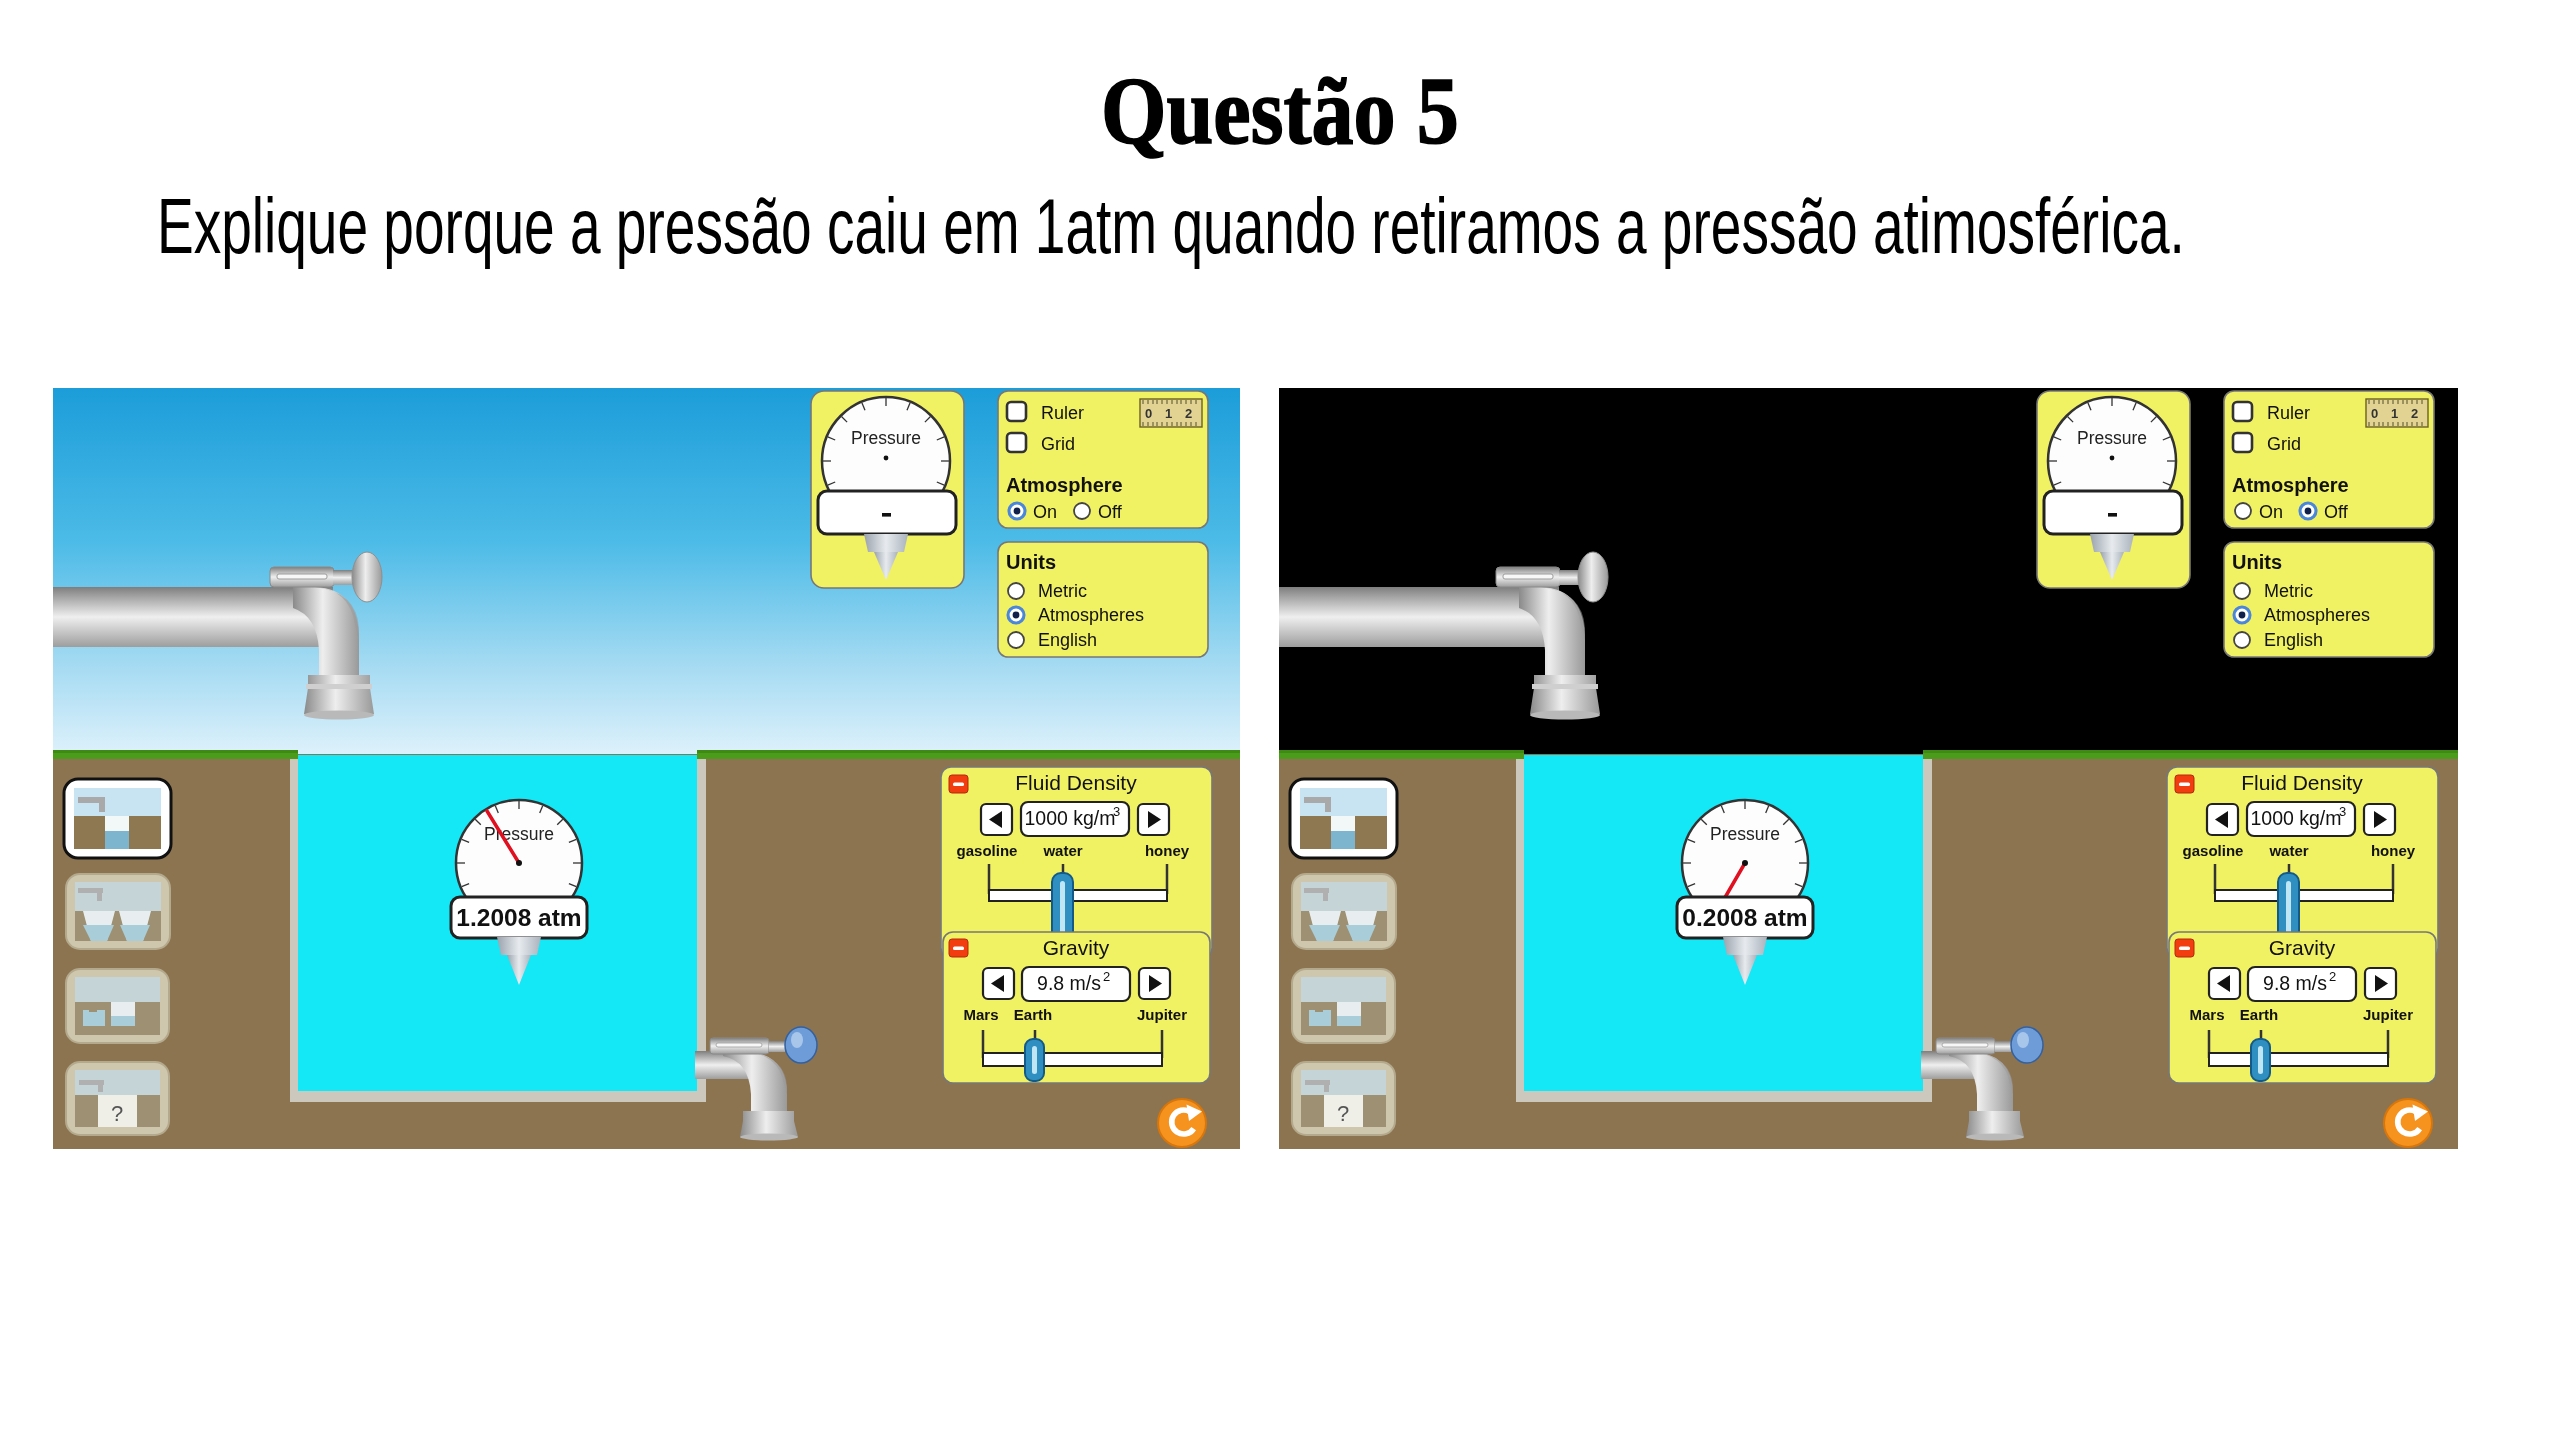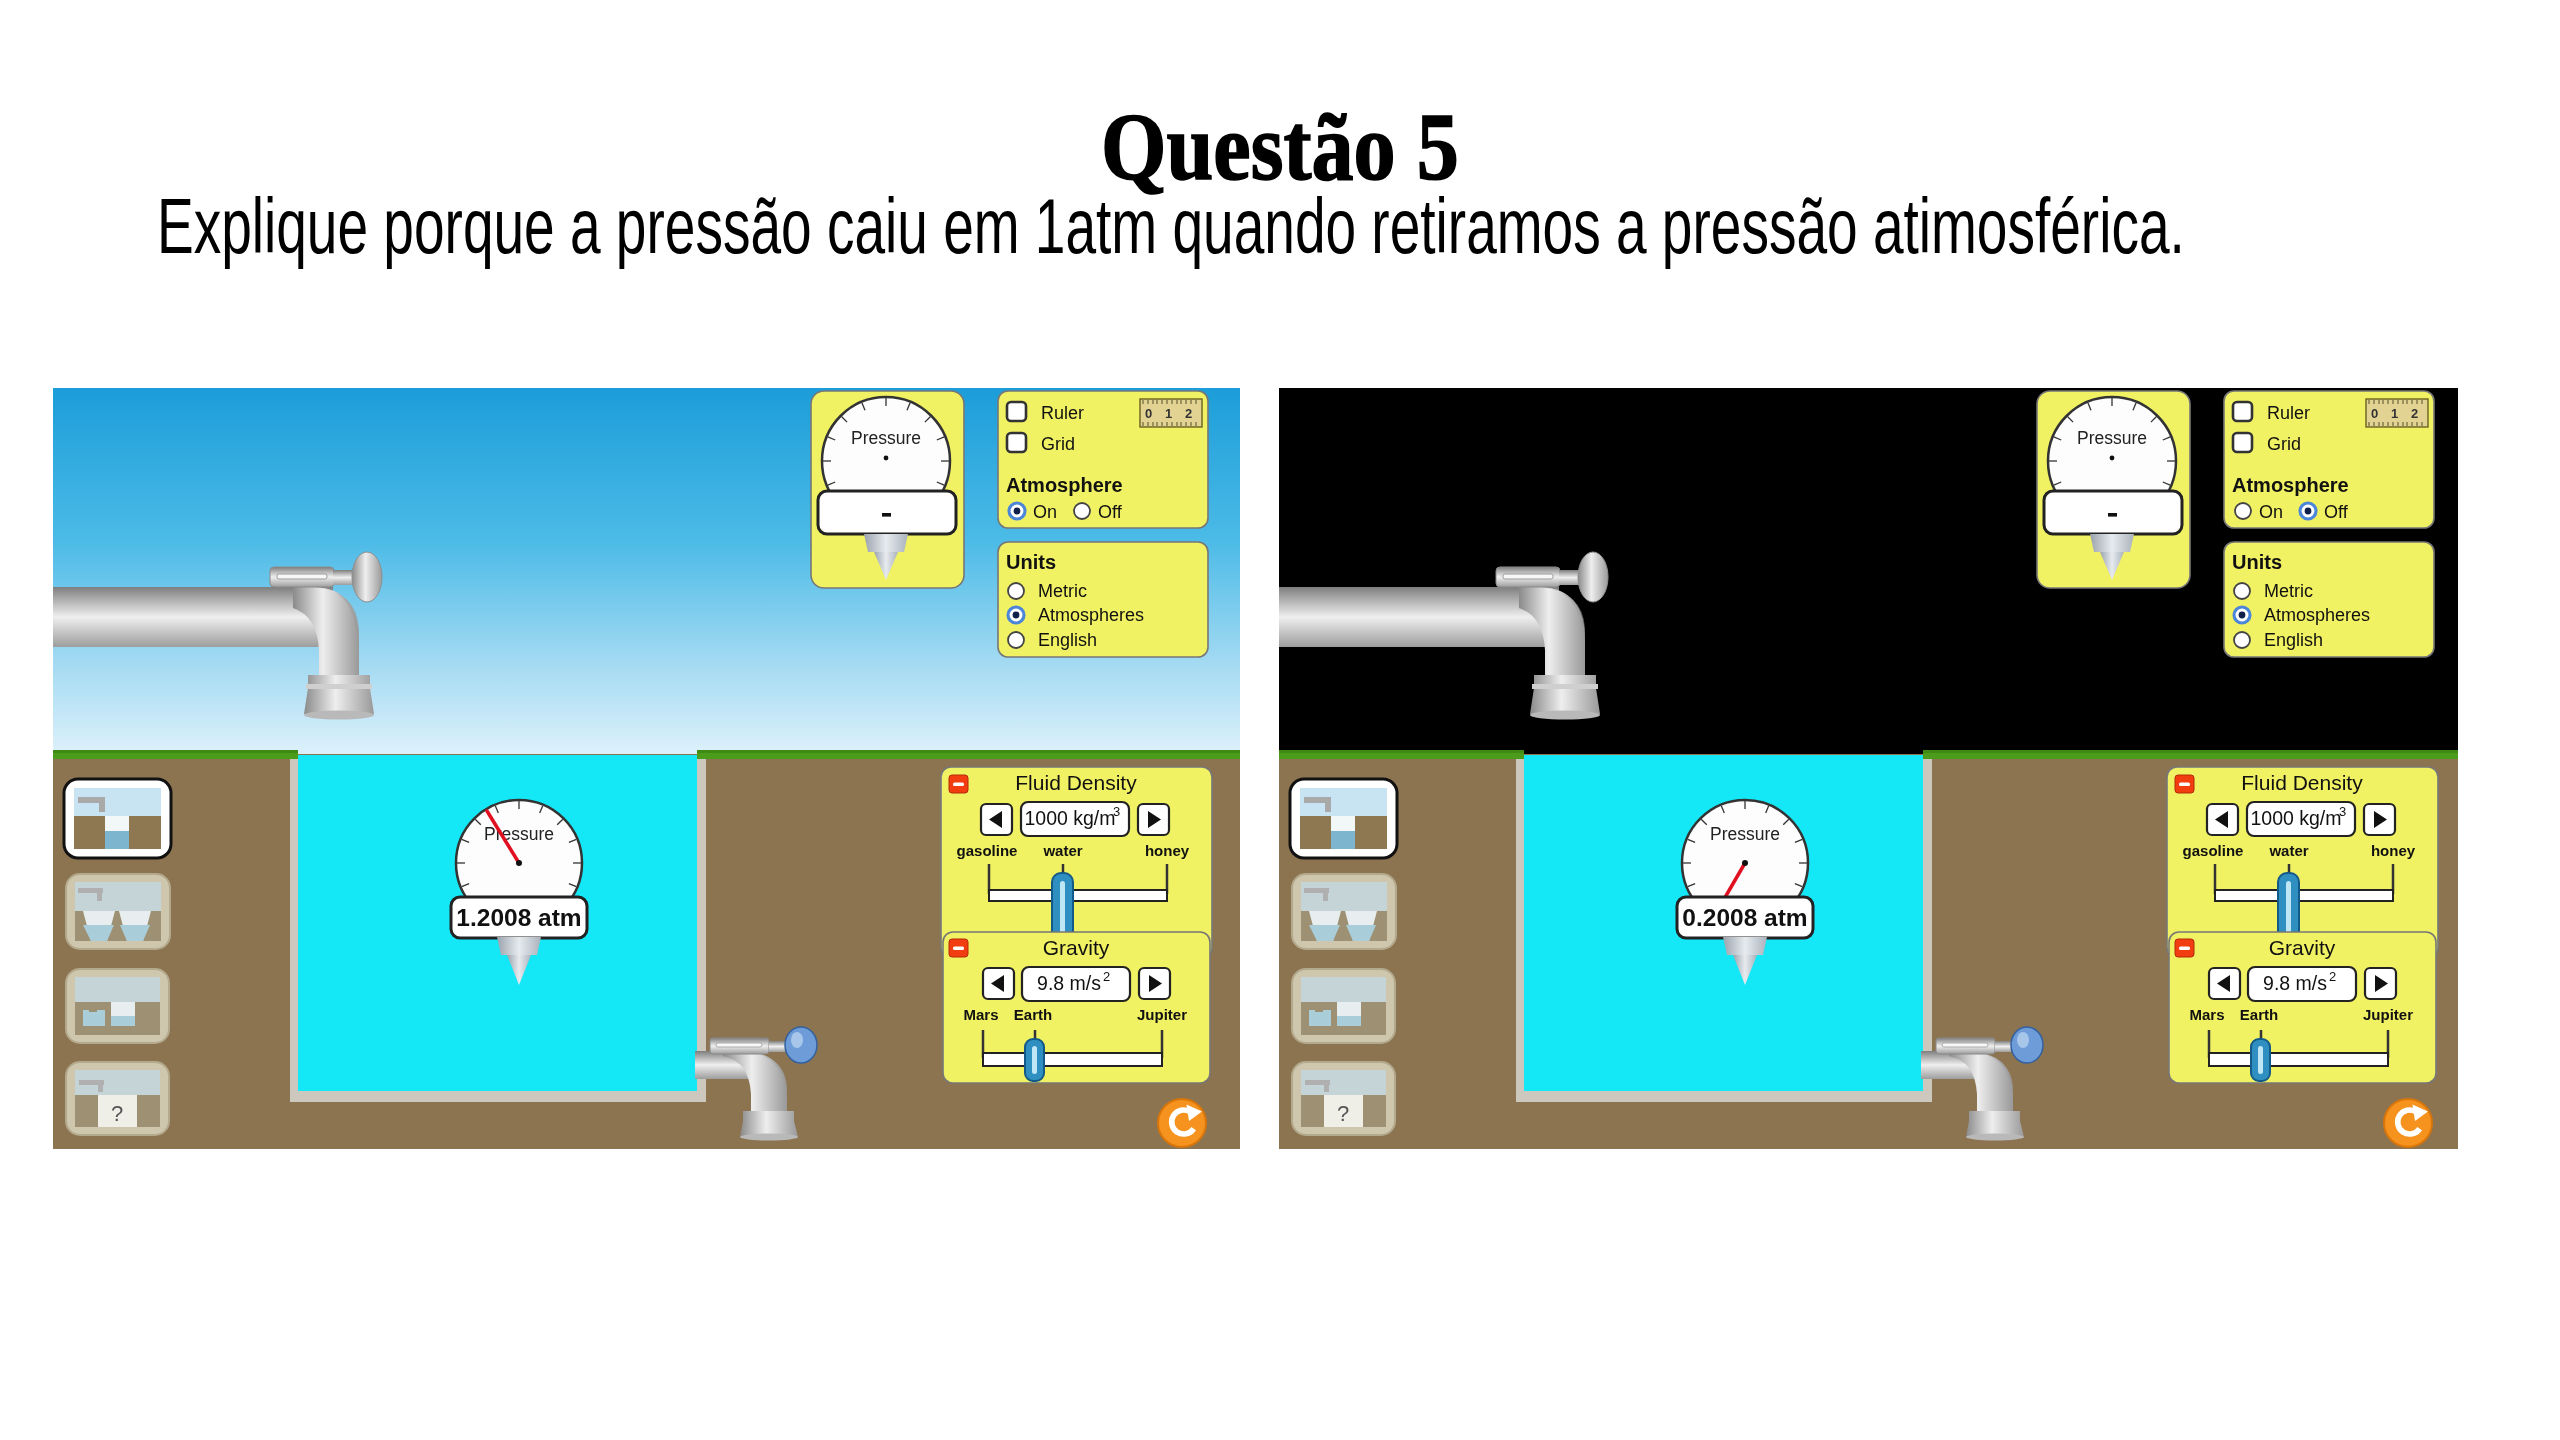--- a/index.html
+++ b/index.html
@@ -1,15 +1,15 @@
 <!DOCTYPE html>
 <html><head><meta charset="utf-8"><style>
 html,body{margin:0;padding:0;width:2560px;height:1440px;background:#fff;overflow:hidden;}
 body{font-family:"Liberation Sans",sans-serif;position:relative;}
-.title{position:absolute;left:0;top:56px;width:2560px;text-align:center;font-family:"Liberation Serif",serif;font-weight:bold;font-size:95px;color:#000;margin-top:36px;-webkit-text-stroke:1.6px #000;}
+.title{position:absolute;left:0;top:56px;width:2560px;text-align:center;font-family:"Liberation Serif",serif;font-weight:bold;font-size:95px;color:#000;-webkit-text-stroke:1.6px #000;}
 .title span{display:inline-block;transform:scaleX(0.886);}
 .question{position:absolute;left:157px;top:182px;font-size:77px;color:#000;white-space:nowrap;transform:scaleX(0.7146);transform-origin:0 0;}
 </style></head><body>
 
 <div class="title"><span>Questão 5</span></div>
 
 <div class="question">Explique porque a pressão caiu em 1atm quando retiramos a pressão atimosférica.</div>
 
 <svg style="position:absolute;left:53px;top:388px" width="1187" height="761" viewBox="0 0 1187 761">
 <defs>

